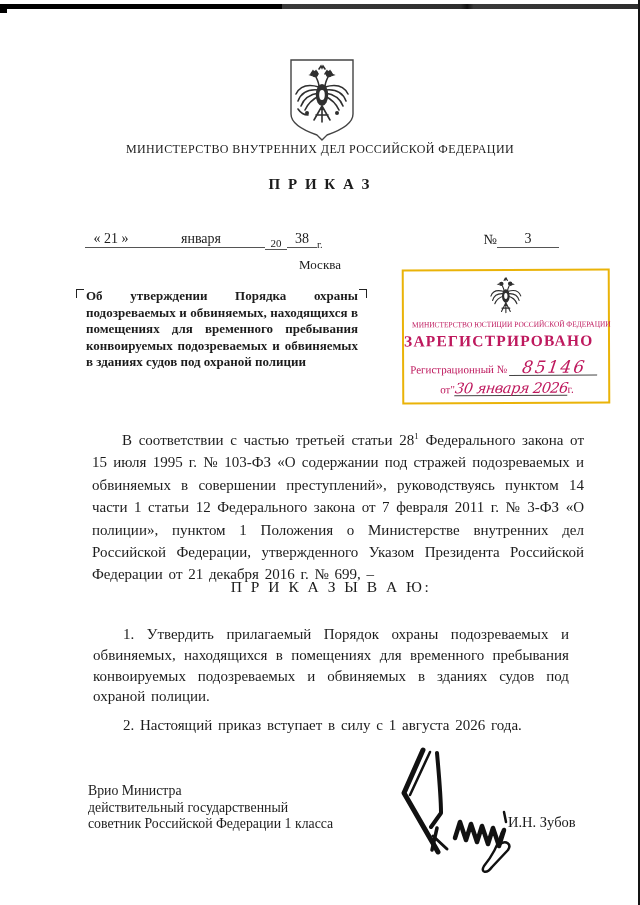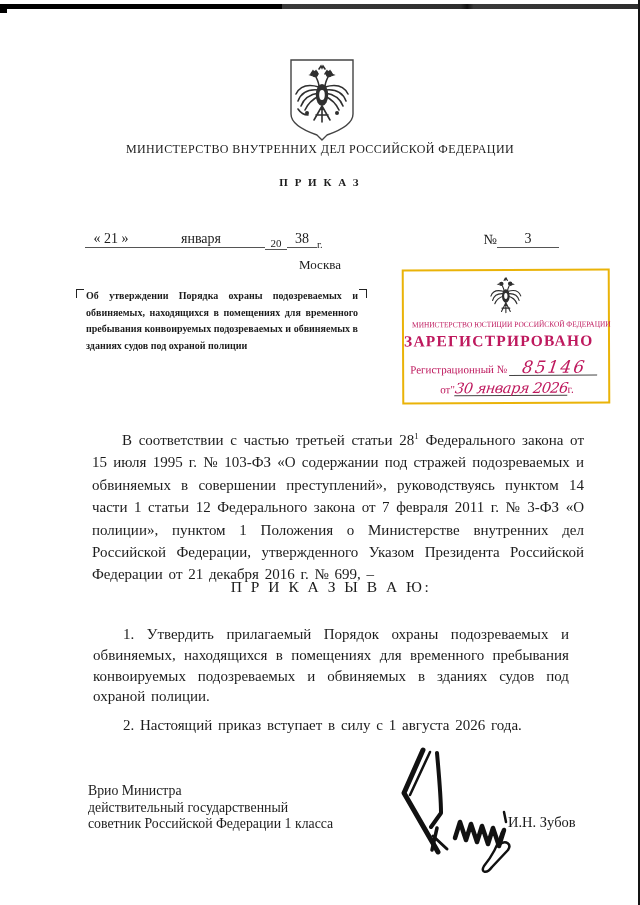--- a/index.html
+++ b/index.html
@@ -11,35 +11,35 @@
   
   .scan-bar-top{position:absolute;left:0;top:4px;width:100%;height:5px;
     background:linear-gradient(to right,#000 0%,#000 44%,#3a3a3a 44%,#2e2e2e 72%,#111 73%,#3a3a3a 74%,#2e2e2e 100%);}
   .scan-nub{position:absolute;left:0;top:9px;width:7px;height:4px;background:#000;}
   .scan-line-right{position:absolute;right:0;top:0;width:2px;height:100%;background:#141414;}
   
   .emblem-large{position:absolute;left:286px;top:57px;width:72px;height:84px;}
   .ministry-line{position:absolute;left:0;top:142px;width:100%;text-align:center;
     font-size:12px;letter-spacing:.4px;white-space:nowrap;}
   .doc-type{position:absolute;left:0;top:176px;width:100%;text-align:center;
-    font-size:11px;font-weight:bold;letter-spacing:2px;}
+    font-size:15px;font-weight:bold;letter-spacing:2px;}
   
   .date-row{position:absolute;left:85px;top:231px;width:492px;height:26px;font-size:14px;}
   .seg{display:inline-block;border-bottom:1px solid #555;text-align:center;vertical-align:bottom;}
   .seg-day{width:52px;}
   .seg-month{width:128px;}
   .seg-year{width:30px;}
   .year-prefix{font-size:11px;position:relative;top:3px;border-bottom:1px solid #555;display:inline-block;width:22px;text-align:center;}
   .year-unit{font-size:10.5px;position:relative;top:4px;}
   .num-group{position:absolute;right:18px;top:0;}
   .seg-num{width:62px;}
   .city{position:absolute;left:0;top:257px;width:100%;text-align:center;font-size:13px;}
   
   .subject{position:absolute;left:86px;top:288px;width:272px;
-    font-size:10px;font-weight:bold;line-height:16.6px;text-align:justify;}
+    font-size:13px;font-weight:bold;line-height:16.6px;text-align:justify;}
   .corner{position:absolute;width:7px;height:8px;border-top:1.3px solid #222;}
   .corner-left{left:-10px;top:1px;border-left:1.3px solid #222;}
   .corner-right{right:-9px;top:1px;border-right:1.3px solid #222;}
   
   .stamp{position:absolute;left:402px;top:269px;width:204px;height:131px;
     border:2px solid #eab308;color:#be185d;transform:rotate(-.25deg);}
   .stamp-eagle{position:absolute;left:80px;top:4px;width:44px;height:42px;}
   .stamp-ministry{position:absolute;left:0;top:49px;width:100%;text-align:center;
     font-size:8px;transform:scaleX(.92);white-space:nowrap;}
   .stamp-registered{position:absolute;left:0;top:61px;width:100%;text-align:left;

